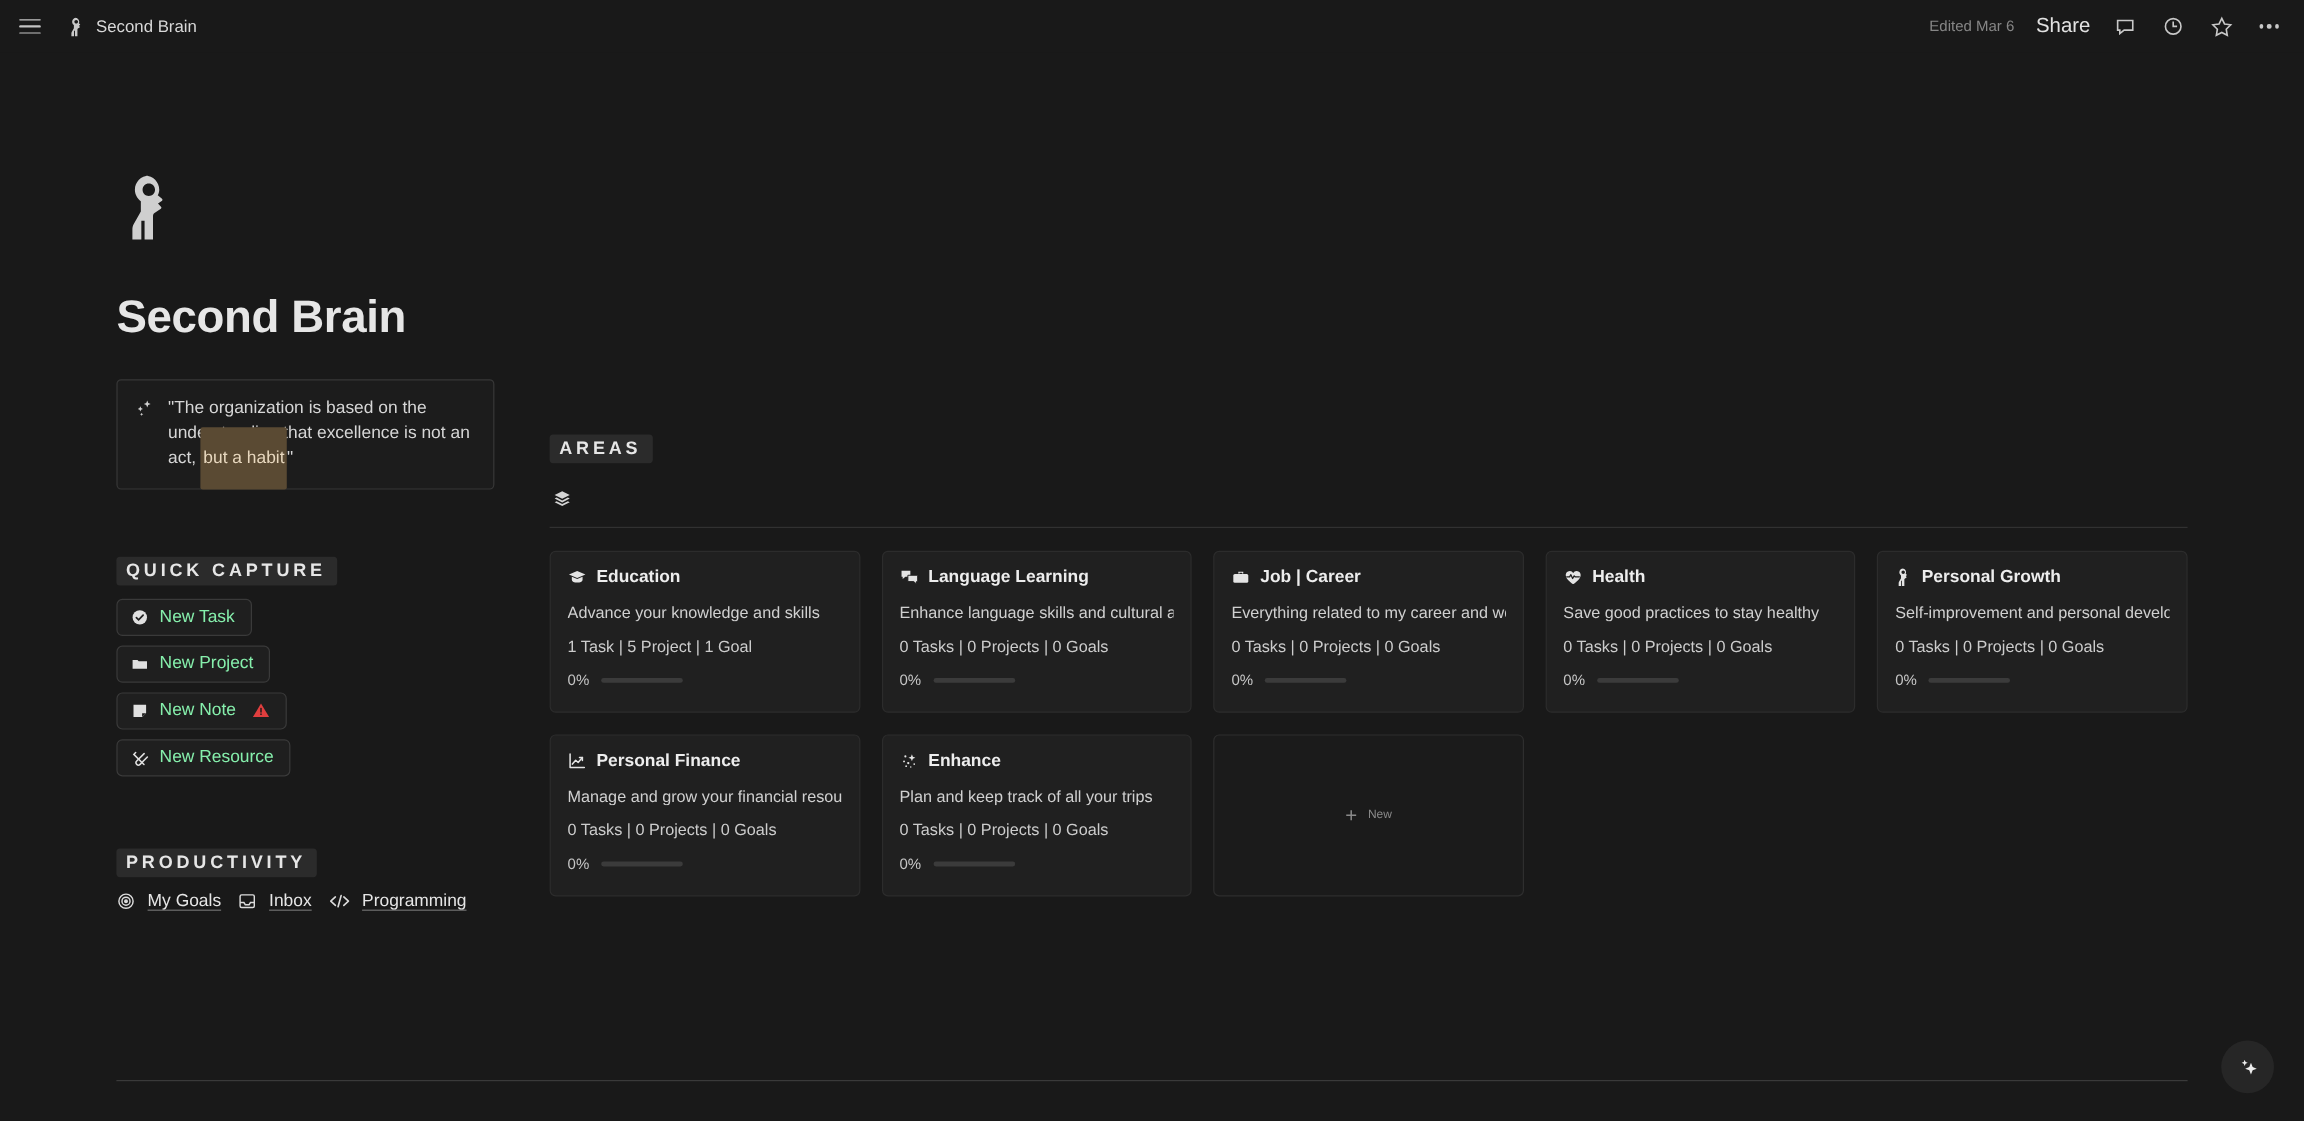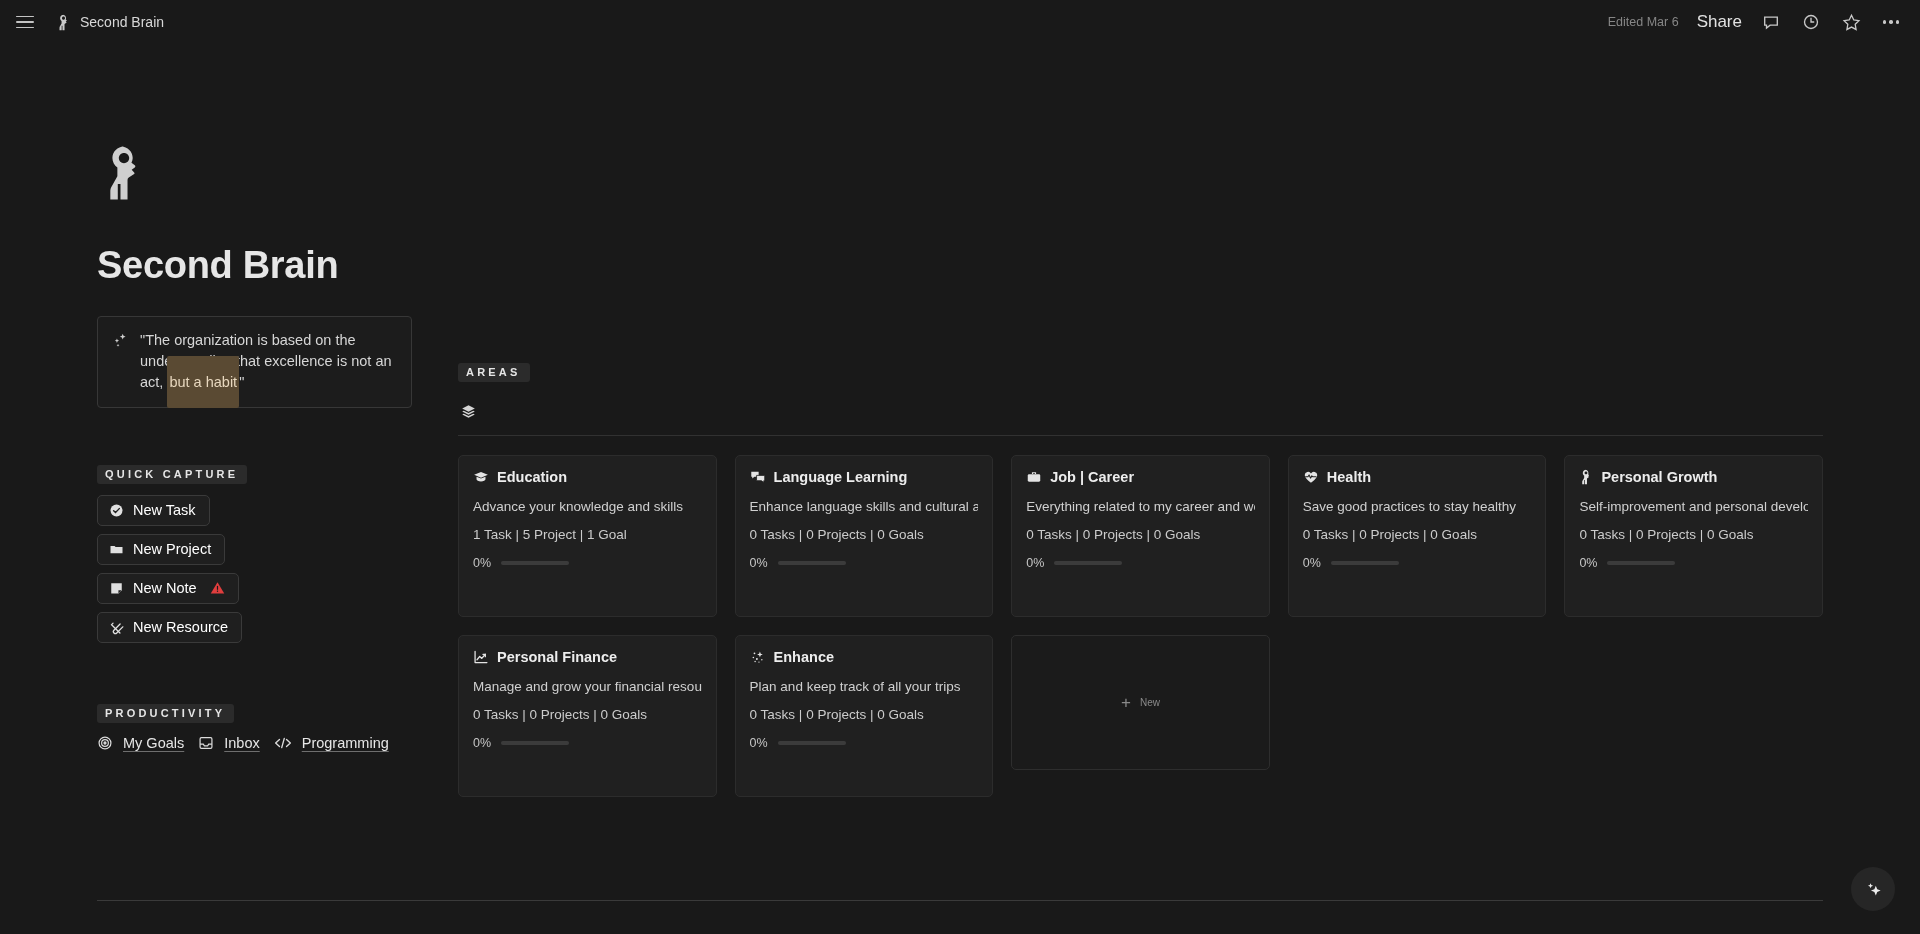--- a/index.html
+++ b/index.html
@@ -47,50 +47,50 @@
     background: #1c1c1c; padding: 13px 15px 14px 13px;
     display: flex; gap: 11px; align-items: flex-start;
   }
   .callout-icon { flex: 0 0 auto; margin-top: 2px; }
   .callout-text { font-size: 14.5px; line-height: 21px; color: #d6d6d6; }
   .hl { background: #5a4a33; color: #e8d8bf; padding: 18px 2px; border-radius: 2px; }
 
   
   .sec-chip {
     display: inline-block; background: #2b2b2b; color: #e6e6e6;
-    font-size: 11px; font-weight: bold; letter-spacing: 3.2px;
+    font-size: 15px; font-weight: bold; letter-spacing: 3.2px;
     padding: 3px 9px 4px 8px; border-radius: 3px;
   }
 
   .qc-wrap { margin-top: 56px; }
   .qc-list { margin-top: 11px; display: flex; flex-direction: column; gap: 8px; align-items: flex-start; }
   .qc-btn {
     display: inline-flex; align-items: center; gap: 9px;
     border: 1px solid #3a3a3a; border-radius: 5px;
     background: #1f1f1f; padding: 6px 13px 7px 11px;
-    font-size: 14.5px; color: #ffffff; cursor: pointer; text-align: center;
+    font-size: 14.5px; color: #86efac; cursor: pointer; text-align: center;
   }
   .qc-btn .warn { margin-left: 4px; display: inline-flex; }
 
   .prod-wrap { margin-top: 60px; }
   .prod-list { margin-top: 12px; display: flex; flex-direction: row; gap: 14px; align-items: flex-start; }
   .prod-item { display: inline-flex; align-items: center; gap: 10px; cursor: pointer; }
   .prod-label { font-size: 14.5px; color: #e6e6e6; text-decoration: underline;
     text-underline-offset: 3px; text-decoration-color: #6e6e6e; }
 
   
   .areas { position: absolute; left: 458px; top: 318px; width: 1365px; }
   .areas-icon-row { margin-top: 22px; padding-left: 3px; }
   .areas-divider { height: 1px; background: #313131; margin-top: 16px; }
 
   .grid { display: grid; grid-template-columns: repeat(5, 1fr); gap: 18px; margin-top: 19px; }
 
   .card {
     background: #202020; border: 1px solid #2c2c2c; border-radius: 5px;
-    padding: 13px 14px 15px 14px; height: 162px; overflow: hidden; cursor: pointer;
+    padding: 13px 14px 15px 14px; height: 135px; overflow: hidden; cursor: pointer;
   }
   .card-head { display: flex; align-items: center; gap: 8px; }
   .card-title { font-size: 14.5px; font-weight: bold; color: #ededed; white-space: nowrap; }
   .card-desc { margin-top: 14px; font-size: 13.5px; color: #d0d0d0;
     white-space: nowrap; overflow: hidden; }
   .card-stats { margin-top: 13px; font-size: 13.5px; color: #cccccc; white-space: nowrap; }
   .card-prog { margin-top: 14px; display: flex; align-items: center; gap: 10px; }
   .prog-val { font-size: 12.5px; color: #c6c6c6; }
   .prog-track { width: 68px; height: 4px; border-radius: 3px; background: #3b3b3b; overflow: hidden; }
   .prog-fill { height: 100%; background: #8f8f8f; }

